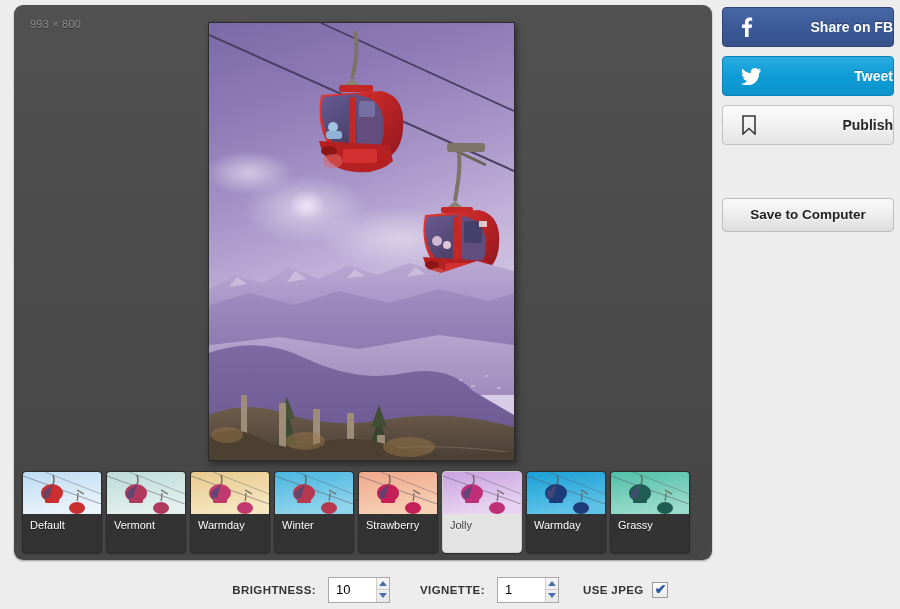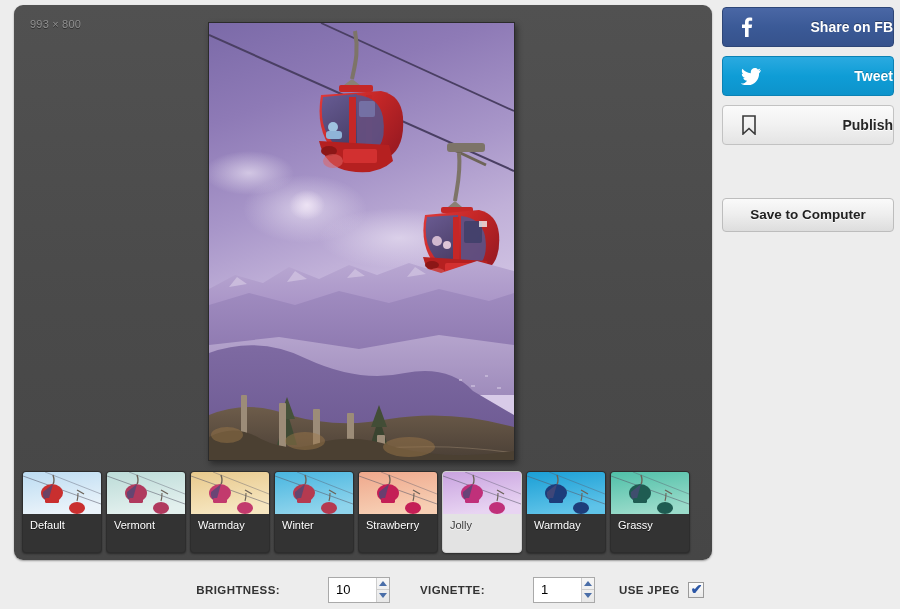--- a/index.html
+++ b/index.html
@@ -185,21 +185,20 @@
     letter-spacing: 0.4px;
   }
   .spinner {
     display: flex;
     align-items: stretch;
     width: 62px;
     height: 26px;
     background: #ffffff;
     border: 1px solid #a9a9a9;
     box-sizing: border-box;
-    margin-left: 36px;
   }
   .spinner input {
     border: 0;
     outline: none;
     width: 40px;
     padding: 0 0 0 7px;
     font-family: "Liberation Sans", sans-serif;
     font-size: 13px;
     color: #000000;
     background: transparent;

